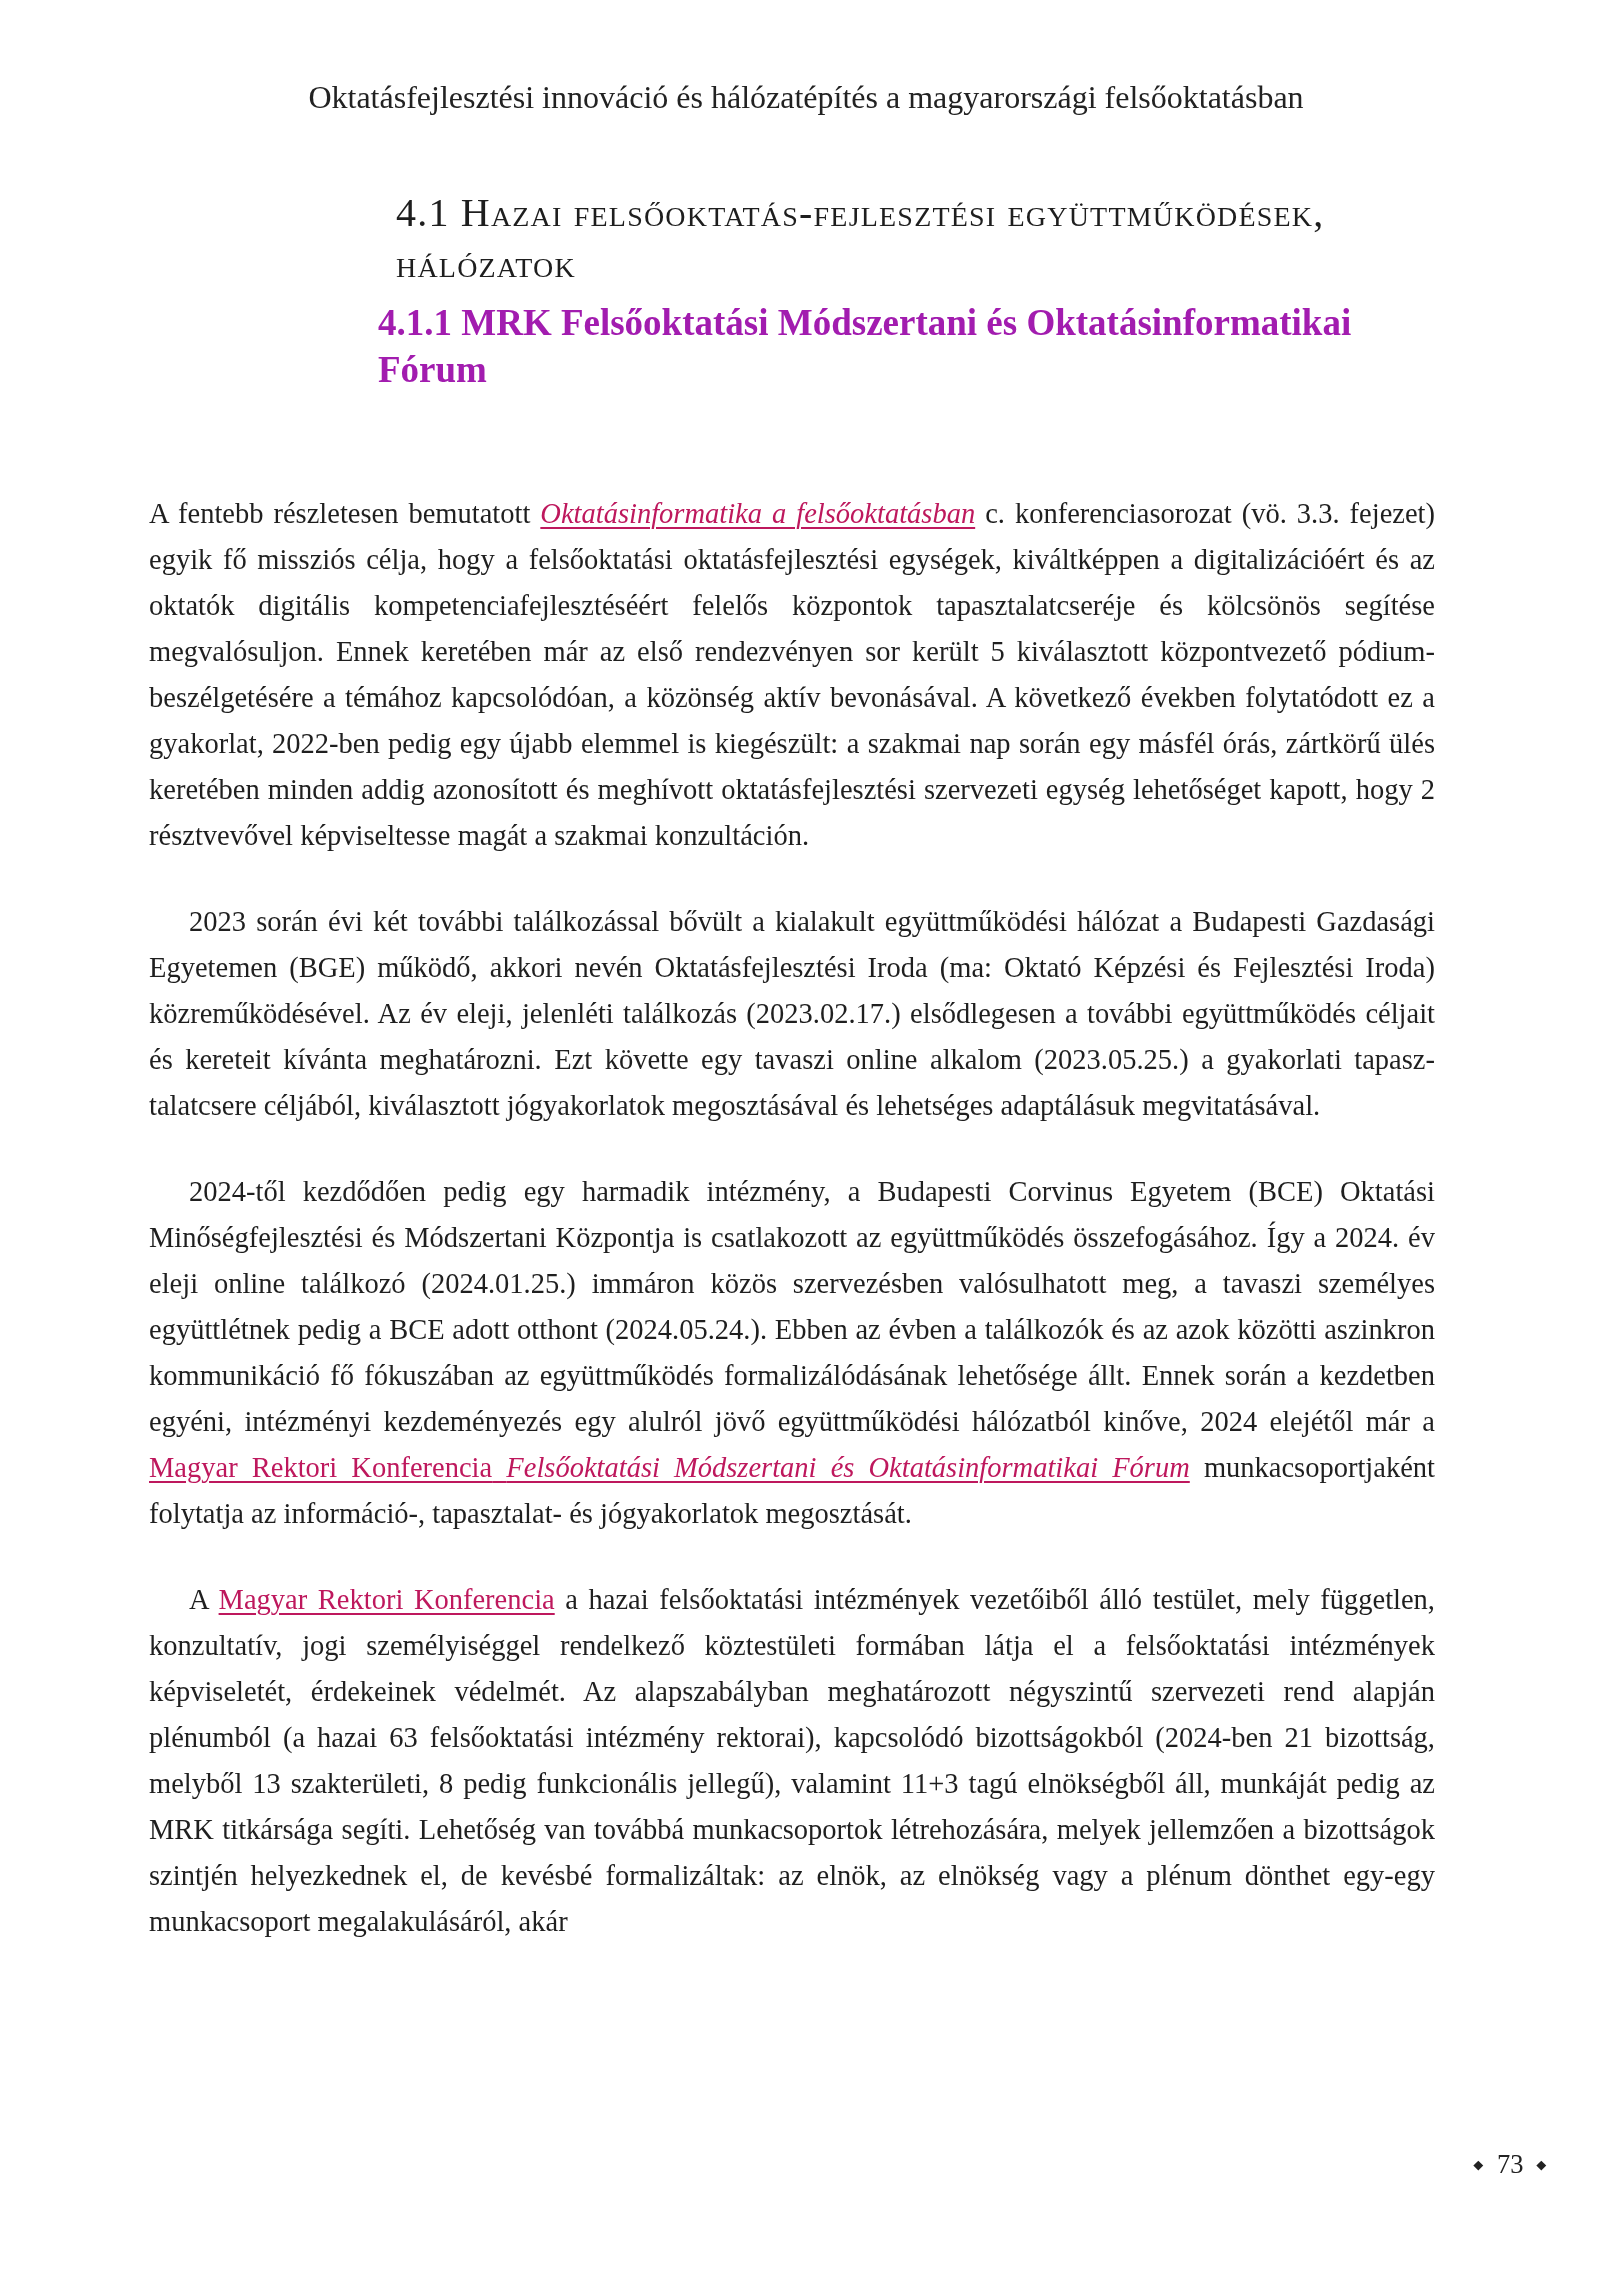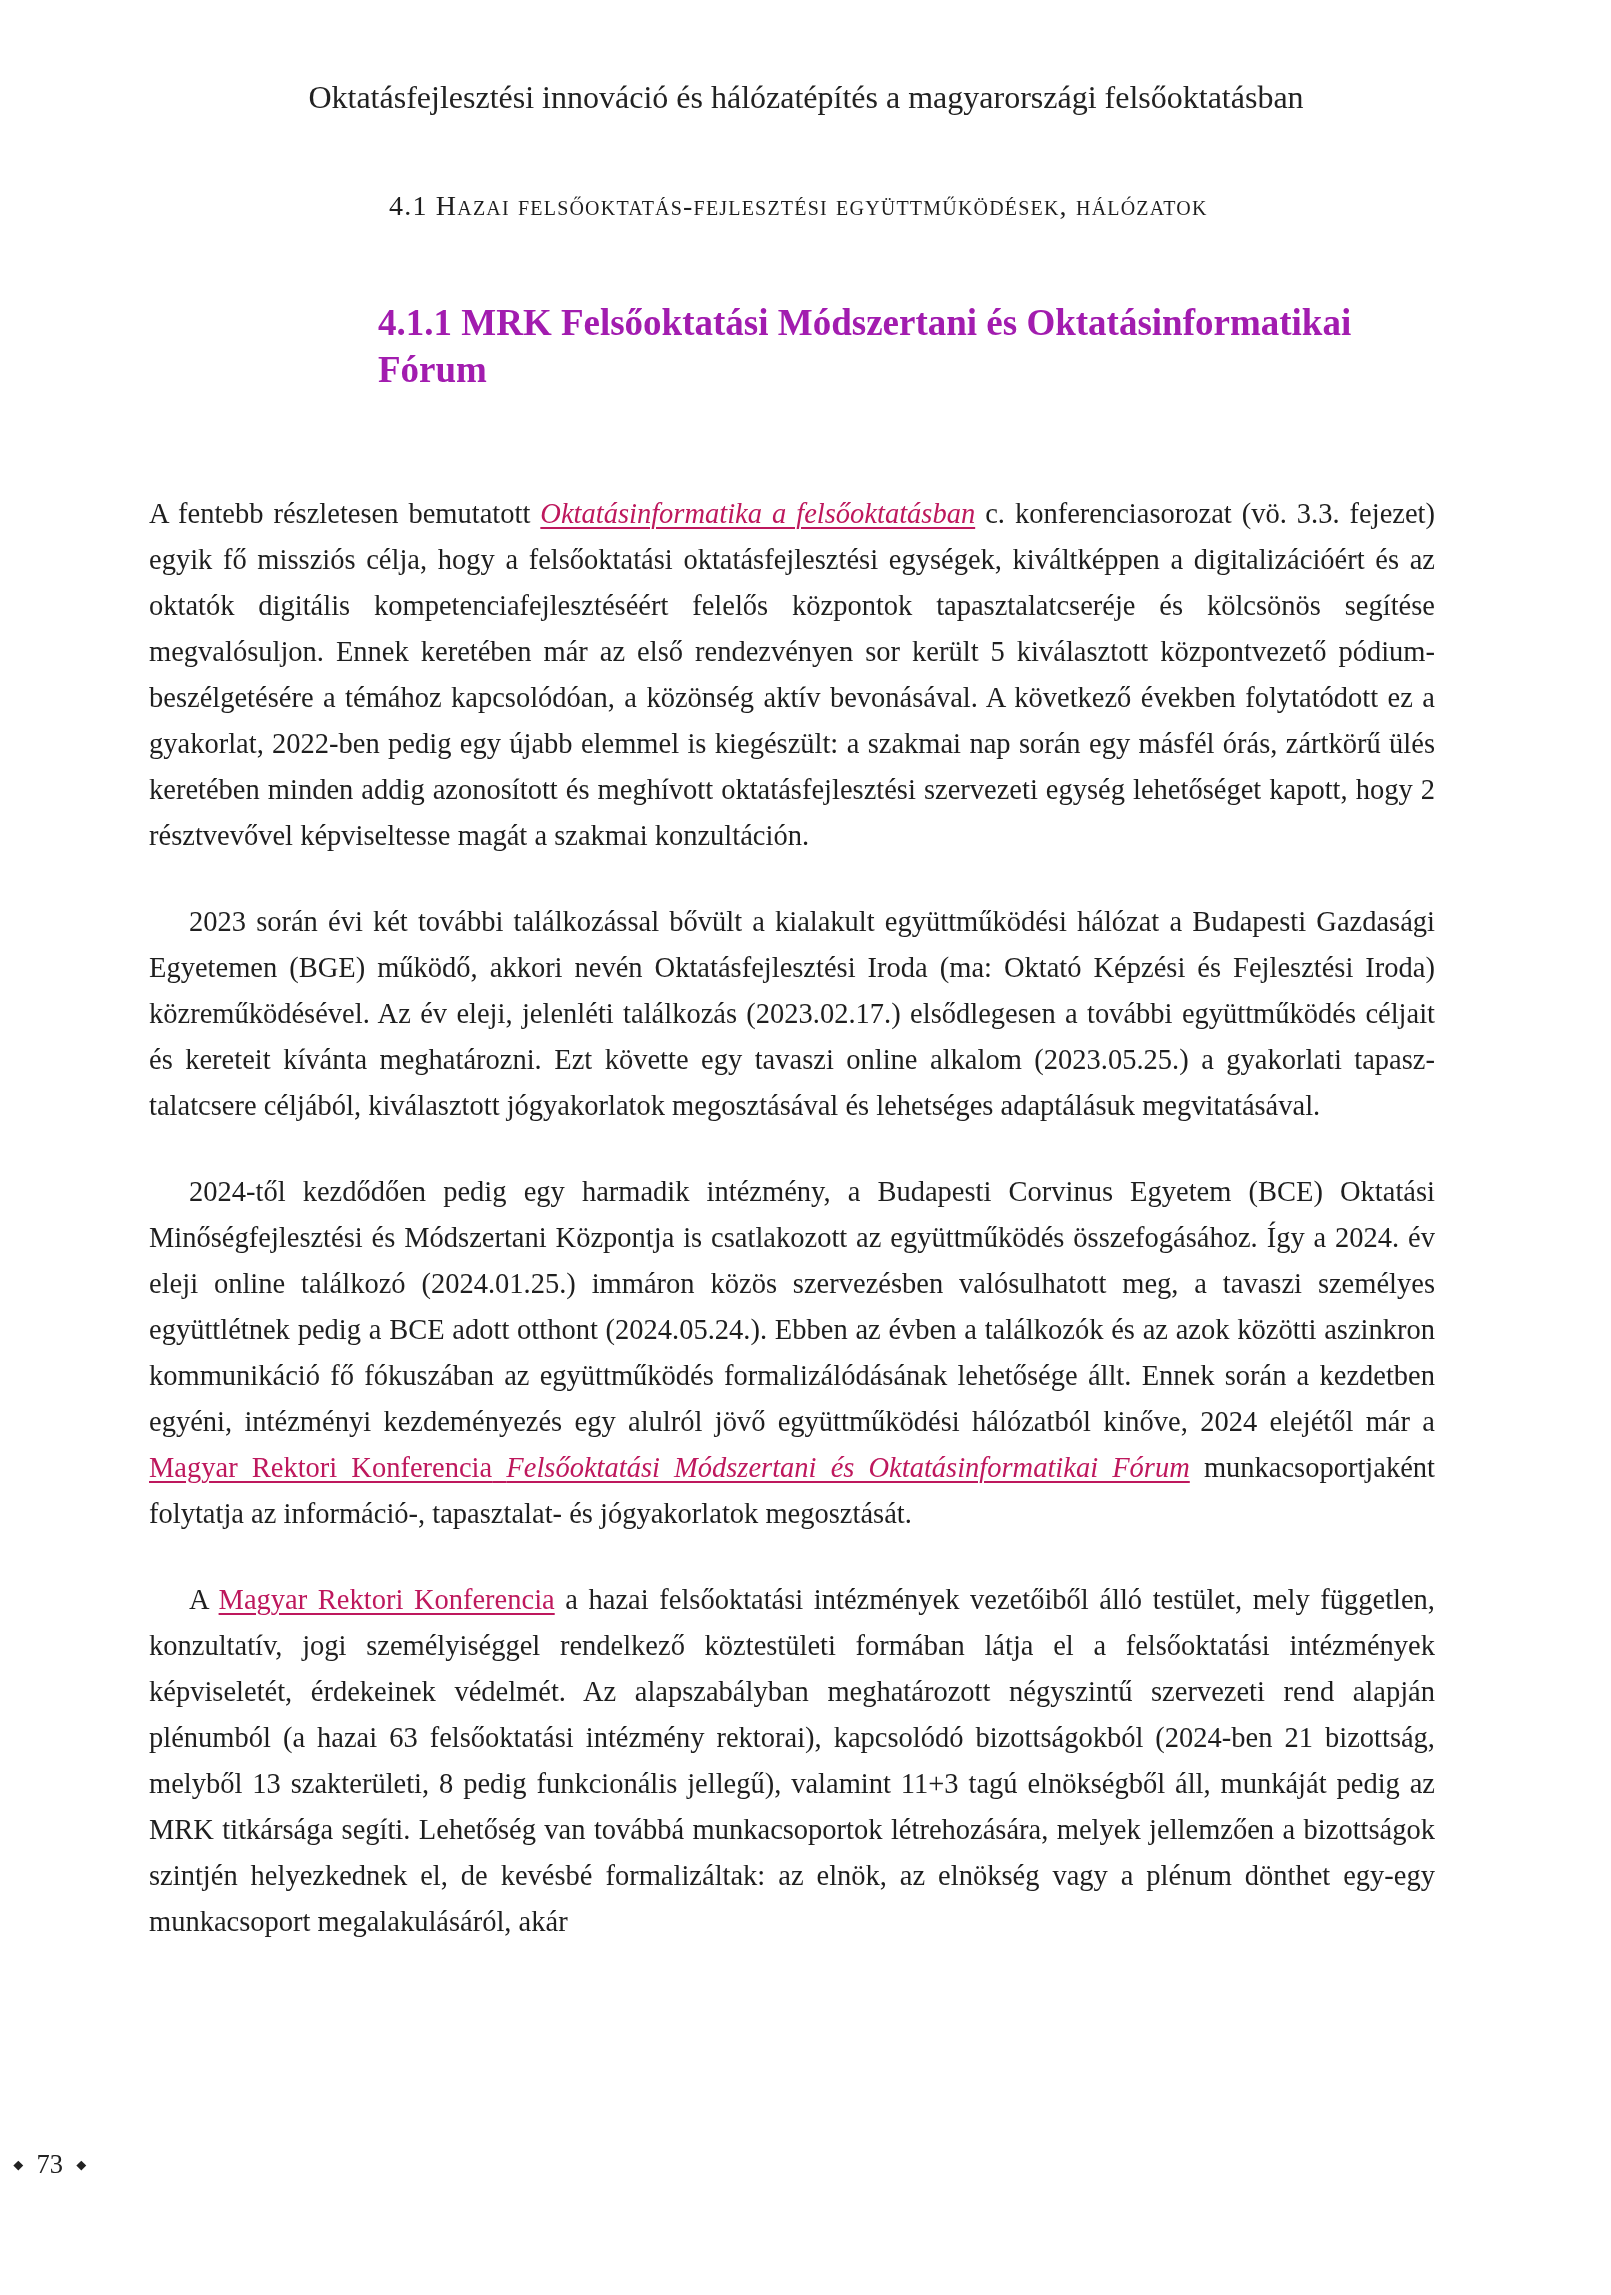--- a/index.html
+++ b/index.html
@@ -1,32 +1,32 @@
 <!DOCTYPE html>
 <html style="font-size:13.2px"><head>
 <meta charset="utf-8">
 <style>
   html, body { margin: 0; padding: 0; background: #ffffff; }
   body { width: 1612px; height: 2295px; position: relative; overflow: hidden;
          font-family: "Liberation Serif", "DejaVu Serif", serif; color: #1f1f1f; }
   .running-header { position: absolute; top: 81px; left: 0; width: 1612px; text-align: center;
          font-size: 32px; line-height: 33px; color: #222; }
   .section-heading { position: absolute; top: 169px; left: 378px; width: 1075px;
-         font-size: 28px; line-height: 51px; font-variant: small-caps; letter-spacing: 1.2px;
-         color: #1e1e1e; font-weight: normal; margin: 11px; }
+         font-size: 40px; line-height: 51px; font-variant: small-caps; letter-spacing: 1.2px;
+         color: #1e1e1e; font-weight: normal; margin: 18px; }
   .subsection-heading { position: absolute; top: 299px; left: 378px; width: 992px;
          font-size: 37px; line-height: 47px; font-weight: bold; color: #a21caf; margin: 0; }
   .body-text { position: absolute; top: 491px; left: 149px; width: 1286px;
          font-size: 28.5px; line-height: 46px; text-align: justify; hyphens: manual; }
   .body-text p { margin: 0; }
   .body-text p.indent { text-indent: 40px; margin-top: 40px; }
   a.link { color: #be185d; text-decoration: underline; text-decoration-thickness: 1.7px;
          text-underline-offset: 4.1px; }
   a.link.it { font-style: italic; }
-  .page-number { position: absolute; top: 2148px; left: 0; width: 1560px; text-align: left;
+  .page-number { position: absolute; top: 2148px; left: 0; width: 1560px; text-align: right;
          font-size: 26.5px; line-height: 33px; color: #222; }
   .diamond { display: inline-block; width: 6.6px; height: 6.6px; background: #222;
          transform: rotate(45deg); vertical-align: middle; margin: 0 15px; position: relative; top: -1.7px; }
 </style>
 </head>
 <body>
 
 <div class="running-header">Oktatásfejlesztési innováció és hálózatépítés a magyarországi felsőoktatásban</div>
 
 <h1 class="section-heading">

